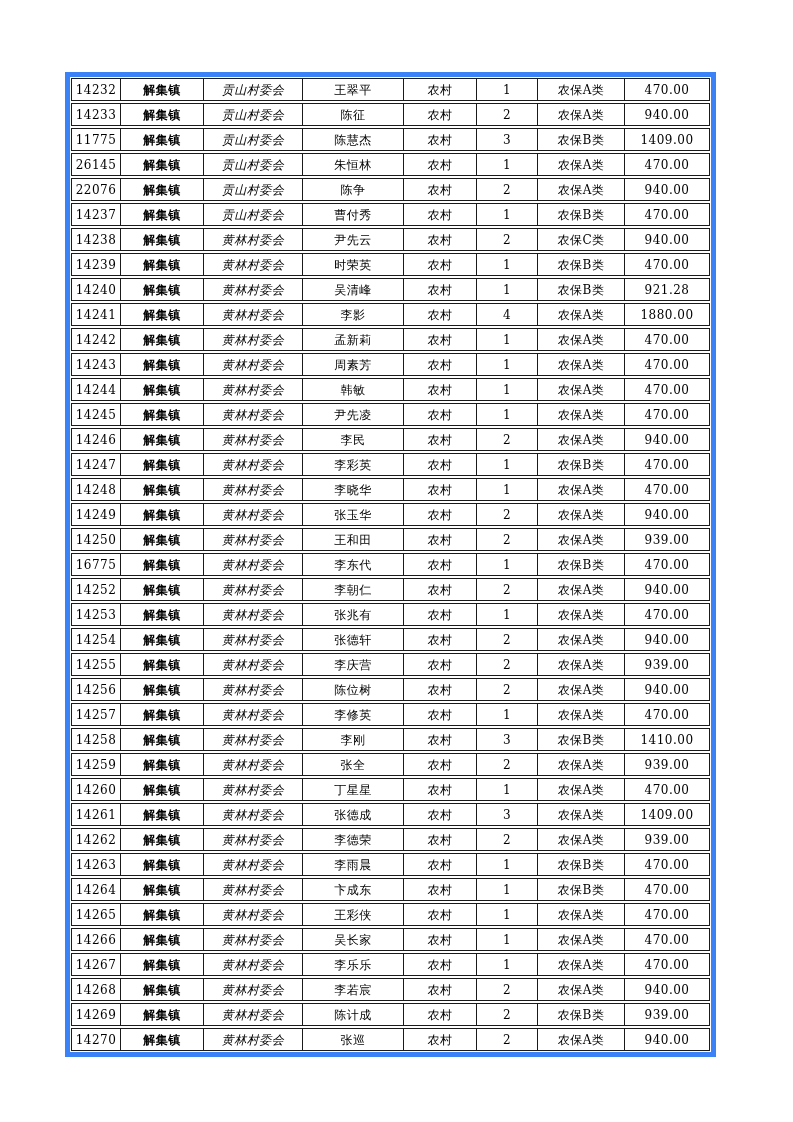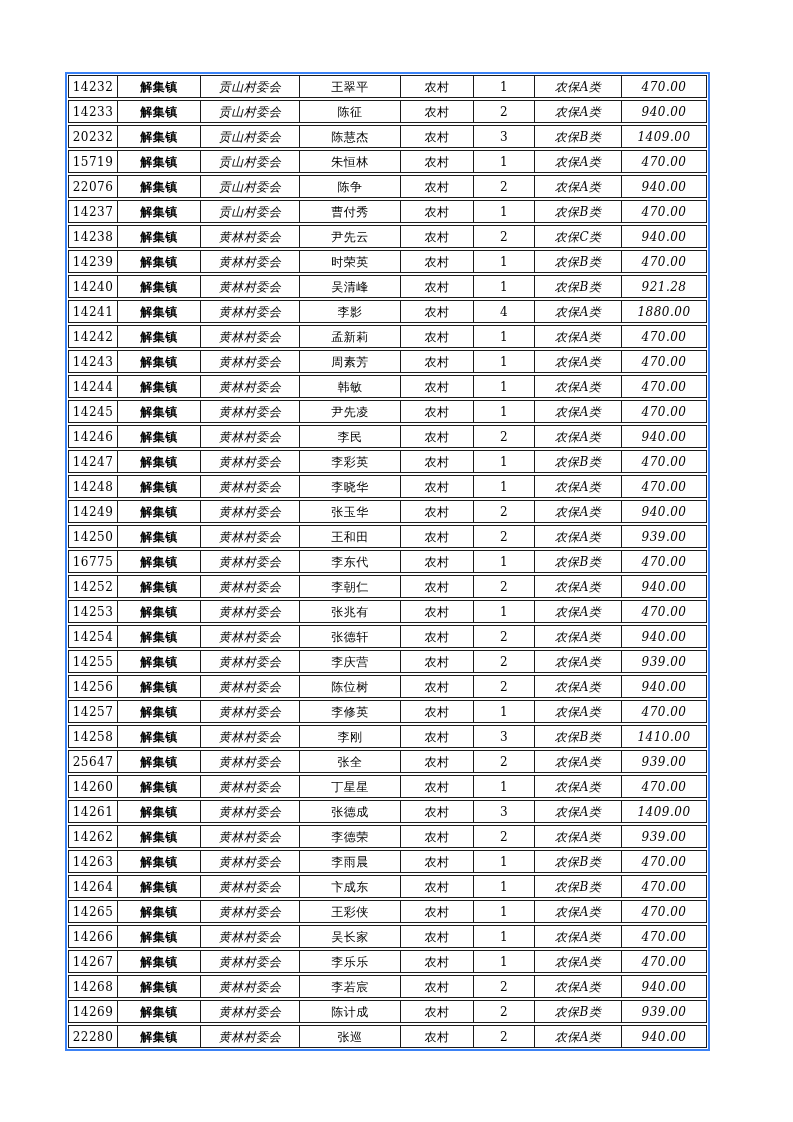--- a/index.html
+++ b/index.html
@@ -13,21 +13,21 @@
     height: 1122px;
     background: #ffffff;
     overflow: hidden;
     font-family: "DejaVu Serif", "Liberation Serif", serif;
     color: #000000;
   }
   .table-wrap {
     position: absolute;
     left: 65px;
     top: 72px;
-    border: 2px solid #3b82f6;
+    border: 5px solid #3b82f6;
     padding: 1px;
     background: #ffffff;
   }
   .trow {
     display: flex;
     border: 1px solid #1a1a1a;
     margin-bottom: 2px;
     height: 21px;
     background: #ffffff;
   }
@@ -36,28 +36,28 @@
     border-right: 1px solid #1a1a1a;
     display: flex;
     align-items: center;
     justify-content: center;
     font-size: 12px;
     line-height: 1;
     letter-spacing: 0.5px;
     white-space: nowrap;
     overflow: hidden;
   }
-  .tcell:last-child { border-right: none; font-style: italic; }
+  .tcell:last-child { border-right: none; }
   .tcell.c-id     { width: 48px; }
   .tcell.c-town   { width: 82px; font-weight: bold; }
   .tcell.c-village{ width: 98px; font-style: italic; }
   .tcell.c-name   { width: 100px; }
   .tcell.c-cat    { width: 72px; text-align: right; }
   .tcell.c-count  { width: 60px; }
-  .tcell.c-type   { width: 86px; font-style: italic; }
+  .tcell.c-type   { width: 86px; }
   .tcell.c-amount { width: 84px; }
 </style>
 </head>
 <body>
 
 <div class="page">
   <div class="table-wrap">
     <div id="table-body">
         <div class="trow">
           <div class="tcell c-id">14232</div>
@@ -73,31 +73,31 @@
           <div class="tcell c-id">14233</div>
           <div class="tcell c-town">解集镇</div>
           <div class="tcell c-village">贡山村委会</div>
           <div class="tcell c-name">陈征</div>
           <div class="tcell c-cat">农村</div>
           <div class="tcell c-count">2</div>
           <div class="tcell c-type">农保A类</div>
           <div class="tcell c-amount">940.00</div>
         </div>
         <div class="trow">
-          <div class="tcell c-id">20232</div>
+          <div class="tcell c-id">11775</div>
           <div class="tcell c-town">解集镇</div>
           <div class="tcell c-village">贡山村委会</div>
           <div class="tcell c-name">陈慧杰</div>
           <div class="tcell c-cat">农村</div>
           <div class="tcell c-count">3</div>
           <div class="tcell c-type">农保B类</div>
           <div class="tcell c-amount">1409.00</div>
         </div>
         <div class="trow">
-          <div class="tcell c-id">15719</div>
+          <div class="tcell c-id">26145</div>
           <div class="tcell c-town">解集镇</div>
           <div class="tcell c-village">贡山村委会</div>
           <div class="tcell c-name">朱恒林</div>
           <div class="tcell c-cat">农村</div>
           <div class="tcell c-count">1</div>
           <div class="tcell c-type">农保A类</div>
           <div class="tcell c-amount">470.00</div>
         </div>
         <div class="trow">
           <div class="tcell c-id">22076</div>
@@ -323,21 +323,21 @@
           <div class="tcell c-id">14258</div>
           <div class="tcell c-town">解集镇</div>
           <div class="tcell c-village">黄林村委会</div>
           <div class="tcell c-name">李刚</div>
           <div class="tcell c-cat">农村</div>
           <div class="tcell c-count">3</div>
           <div class="tcell c-type">农保B类</div>
           <div class="tcell c-amount">1410.00</div>
         </div>
         <div class="trow">
-          <div class="tcell c-id">25647</div>
+          <div class="tcell c-id">14259</div>
           <div class="tcell c-town">解集镇</div>
           <div class="tcell c-village">黄林村委会</div>
           <div class="tcell c-name">张全</div>
           <div class="tcell c-cat">农村</div>
           <div class="tcell c-count">2</div>
           <div class="tcell c-type">农保A类</div>
           <div class="tcell c-amount">939.00</div>
         </div>
         <div class="trow">
           <div class="tcell c-id">14260</div>
@@ -433,21 +433,21 @@
           <div class="tcell c-id">14269</div>
           <div class="tcell c-town">解集镇</div>
           <div class="tcell c-village">黄林村委会</div>
           <div class="tcell c-name">陈计成</div>
           <div class="tcell c-cat">农村</div>
           <div class="tcell c-count">2</div>
           <div class="tcell c-type">农保B类</div>
           <div class="tcell c-amount">939.00</div>
         </div>
         <div class="trow">
-          <div class="tcell c-id">22280</div>
+          <div class="tcell c-id">14270</div>
           <div class="tcell c-town">解集镇</div>
           <div class="tcell c-village">黄林村委会</div>
           <div class="tcell c-name">张巡</div>
           <div class="tcell c-cat">农村</div>
           <div class="tcell c-count">2</div>
           <div class="tcell c-type">农保A类</div>
           <div class="tcell c-amount">940.00</div>
         </div>
       </div>
   </div>

